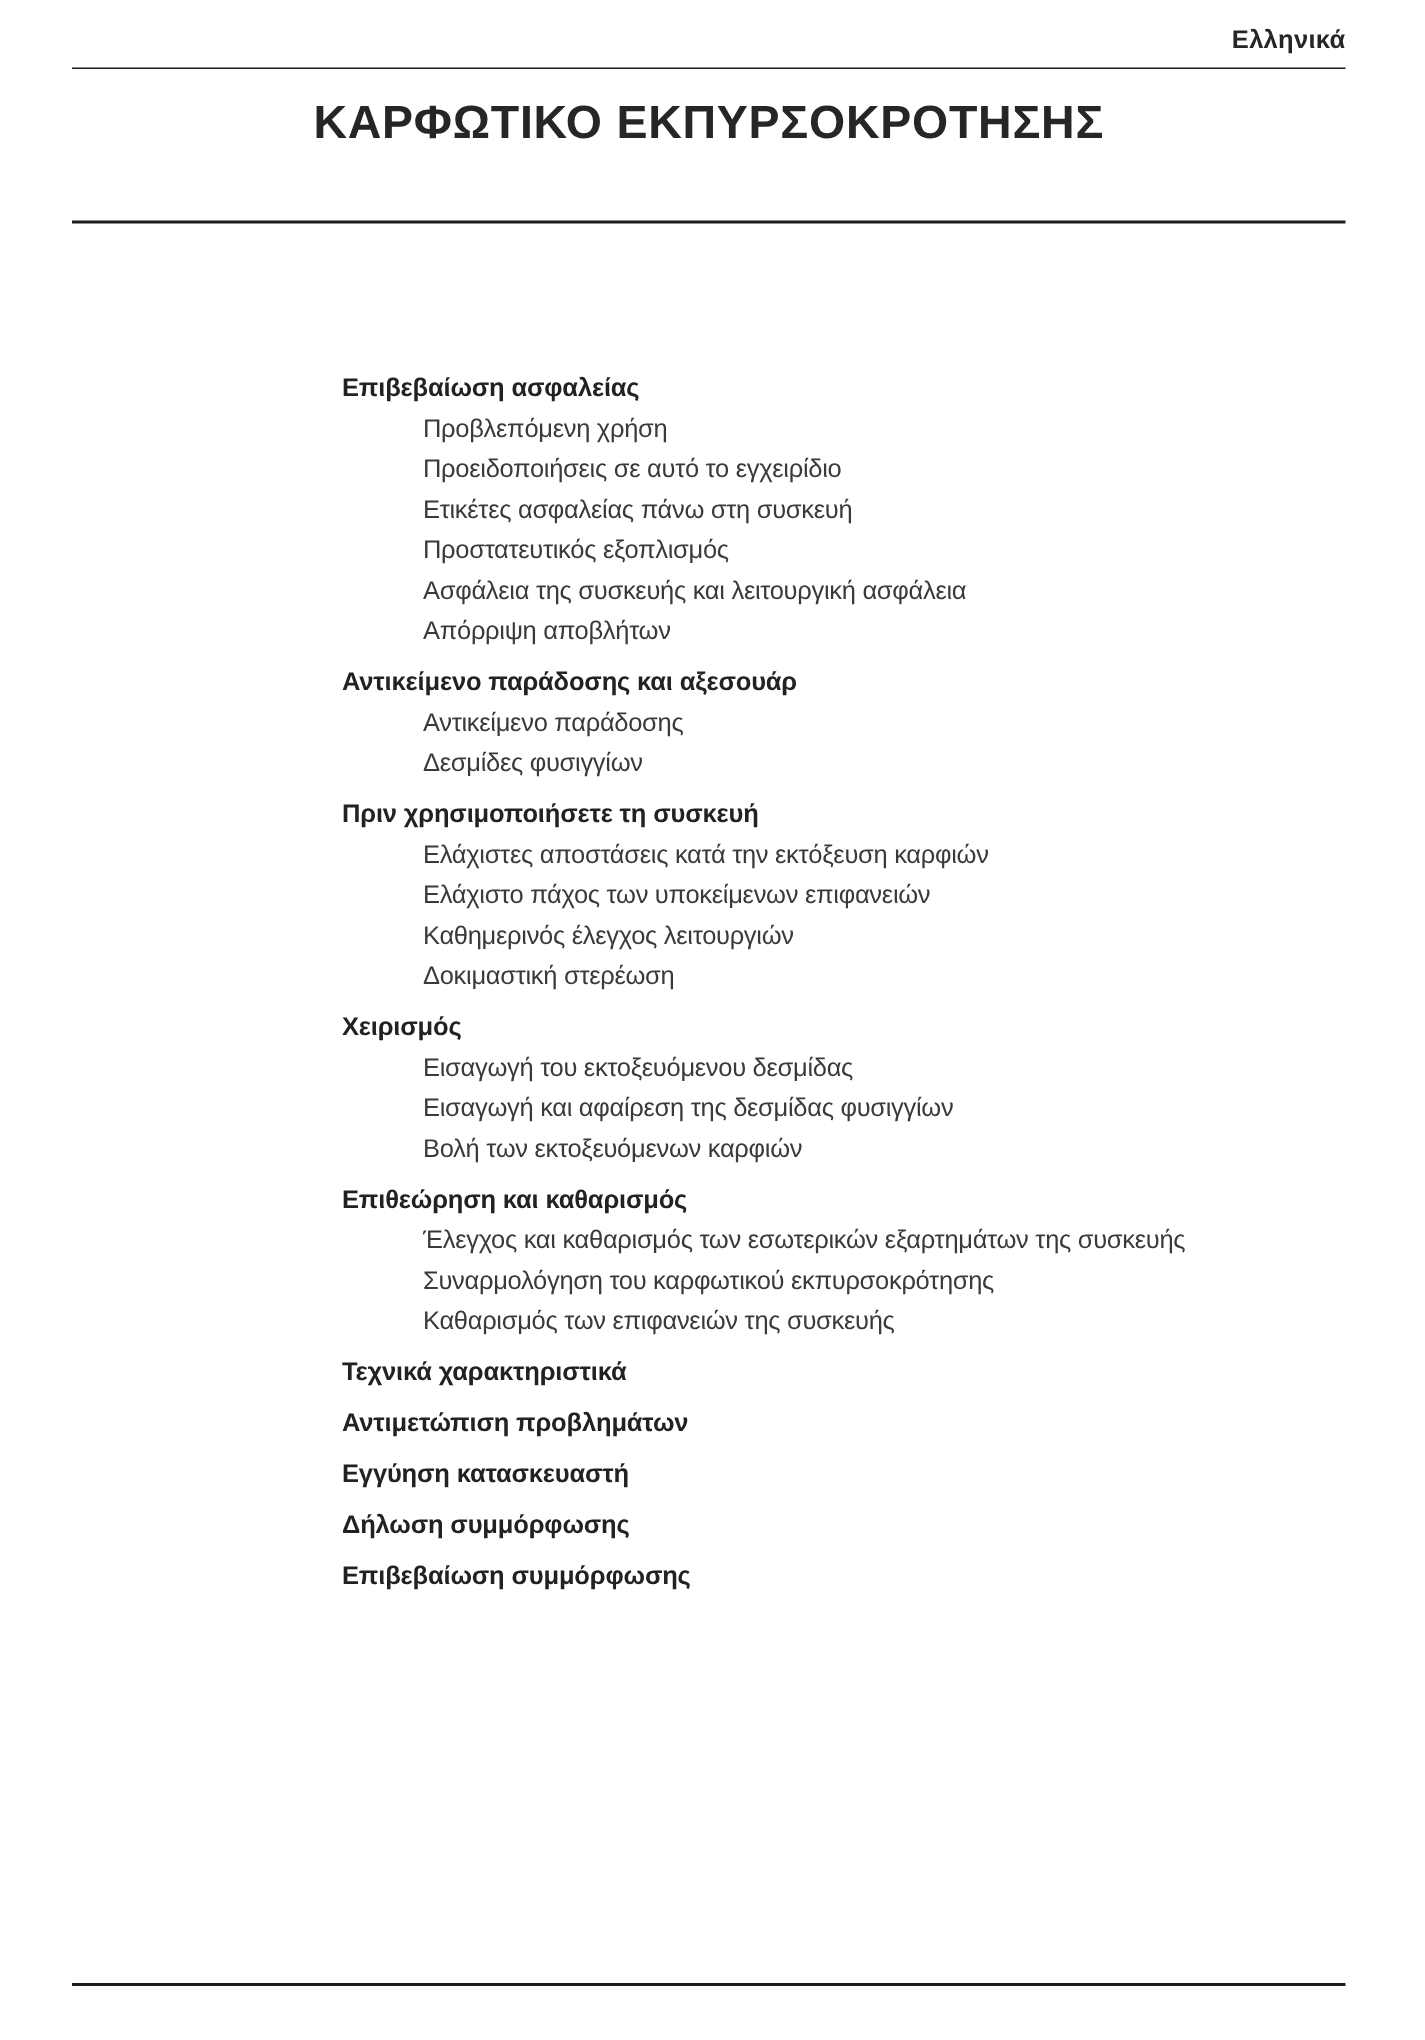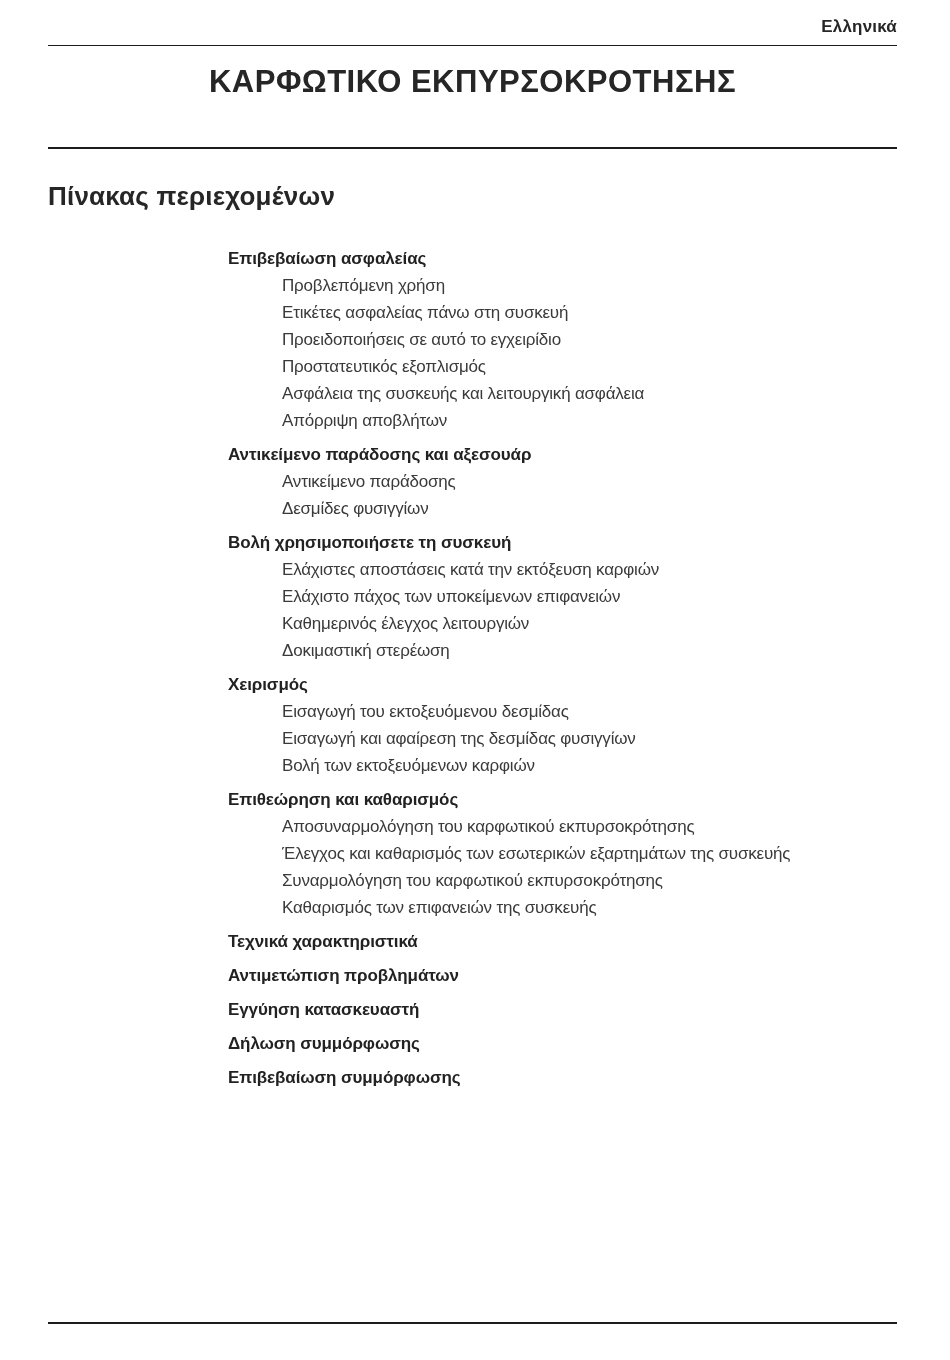--- a/index.html
+++ b/index.html
@@ -82,53 +82,51 @@
 <div class="page">
 
   <div class="lang-label">Ελληνικά</div>
 
   <hr class="rule rule-top">
 
   <div class="doc-title">ΚΑΡΦΩΤΙΚΟ ΕΚΠΥΡΣΟΚΡΟΤΗΣΗΣ</div>
 
   <hr class="rule rule-mid">
 
-  <div class="toc-heading">Πίνακας περιεχομένων</div>
 
   <div class="toc" id="toc">
       <div class="toc-section">
         <div class="toc-section-title">Επιβεβαίωση ασφαλείας</div>
         <div class="toc-item">Προβλεπόμενη χρήση</div>
+        <div class="toc-item">Προειδοποιήσεις σε αυτό το εγχειρίδιο</div>
         <div class="toc-item">Ετικέτες ασφαλείας πάνω στη συσκευή</div>
-        <div class="toc-item">Προειδοποιήσεις σε αυτό το εγχειρίδιο</div>
         <div class="toc-item">Προστατευτικός εξοπλισμός</div>
         <div class="toc-item">Ασφάλεια της συσκευής και λειτουργική ασφάλεια</div>
         <div class="toc-item">Απόρριψη αποβλήτων</div>
       </div>
       <div class="toc-section">
         <div class="toc-section-title">Αντικείμενο παράδοσης και αξεσουάρ</div>
         <div class="toc-item">Αντικείμενο παράδοσης</div>
         <div class="toc-item">Δεσμίδες φυσιγγίων</div>
       </div>
       <div class="toc-section">
-        <div class="toc-section-title">Βολή χρησιμοποιήσετε τη συσκευή</div>
+        <div class="toc-section-title">Πριν χρησιμοποιήσετε τη συσκευή</div>
         <div class="toc-item">Ελάχιστες αποστάσεις κατά την εκτόξευση καρφιών</div>
         <div class="toc-item">Ελάχιστο πάχος των υποκείμενων επιφανειών</div>
         <div class="toc-item">Καθημερινός έλεγχος λειτουργιών</div>
         <div class="toc-item">Δοκιμαστική στερέωση</div>
       </div>
       <div class="toc-section">
         <div class="toc-section-title">Χειρισμός</div>
         <div class="toc-item">Εισαγωγή του εκτοξευόμενου δεσμίδας</div>
         <div class="toc-item">Εισαγωγή και αφαίρεση της δεσμίδας φυσιγγίων</div>
         <div class="toc-item">Βολή των εκτοξευόμενων καρφιών</div>
       </div>
       <div class="toc-section">
         <div class="toc-section-title">Επιθεώρηση και καθαρισμός</div>
-        <div class="toc-item">Αποσυναρμολόγηση του καρφωτικού εκπυρσοκρότησης</div>
         <div class="toc-item">Έλεγχος και καθαρισμός των εσωτερικών εξαρτημάτων της συσκευής</div>
         <div class="toc-item">Συναρμολόγηση του καρφωτικού εκπυρσοκρότησης</div>
         <div class="toc-item">Καθαρισμός των επιφανειών της συσκευής</div>
       </div>
       <div class="toc-section">
         <div class="toc-section-title">Τεχνικά χαρακτηριστικά</div>
       </div>
       <div class="toc-section">
         <div class="toc-section-title">Αντιμετώπιση προβλημάτων</div>
       </div>

